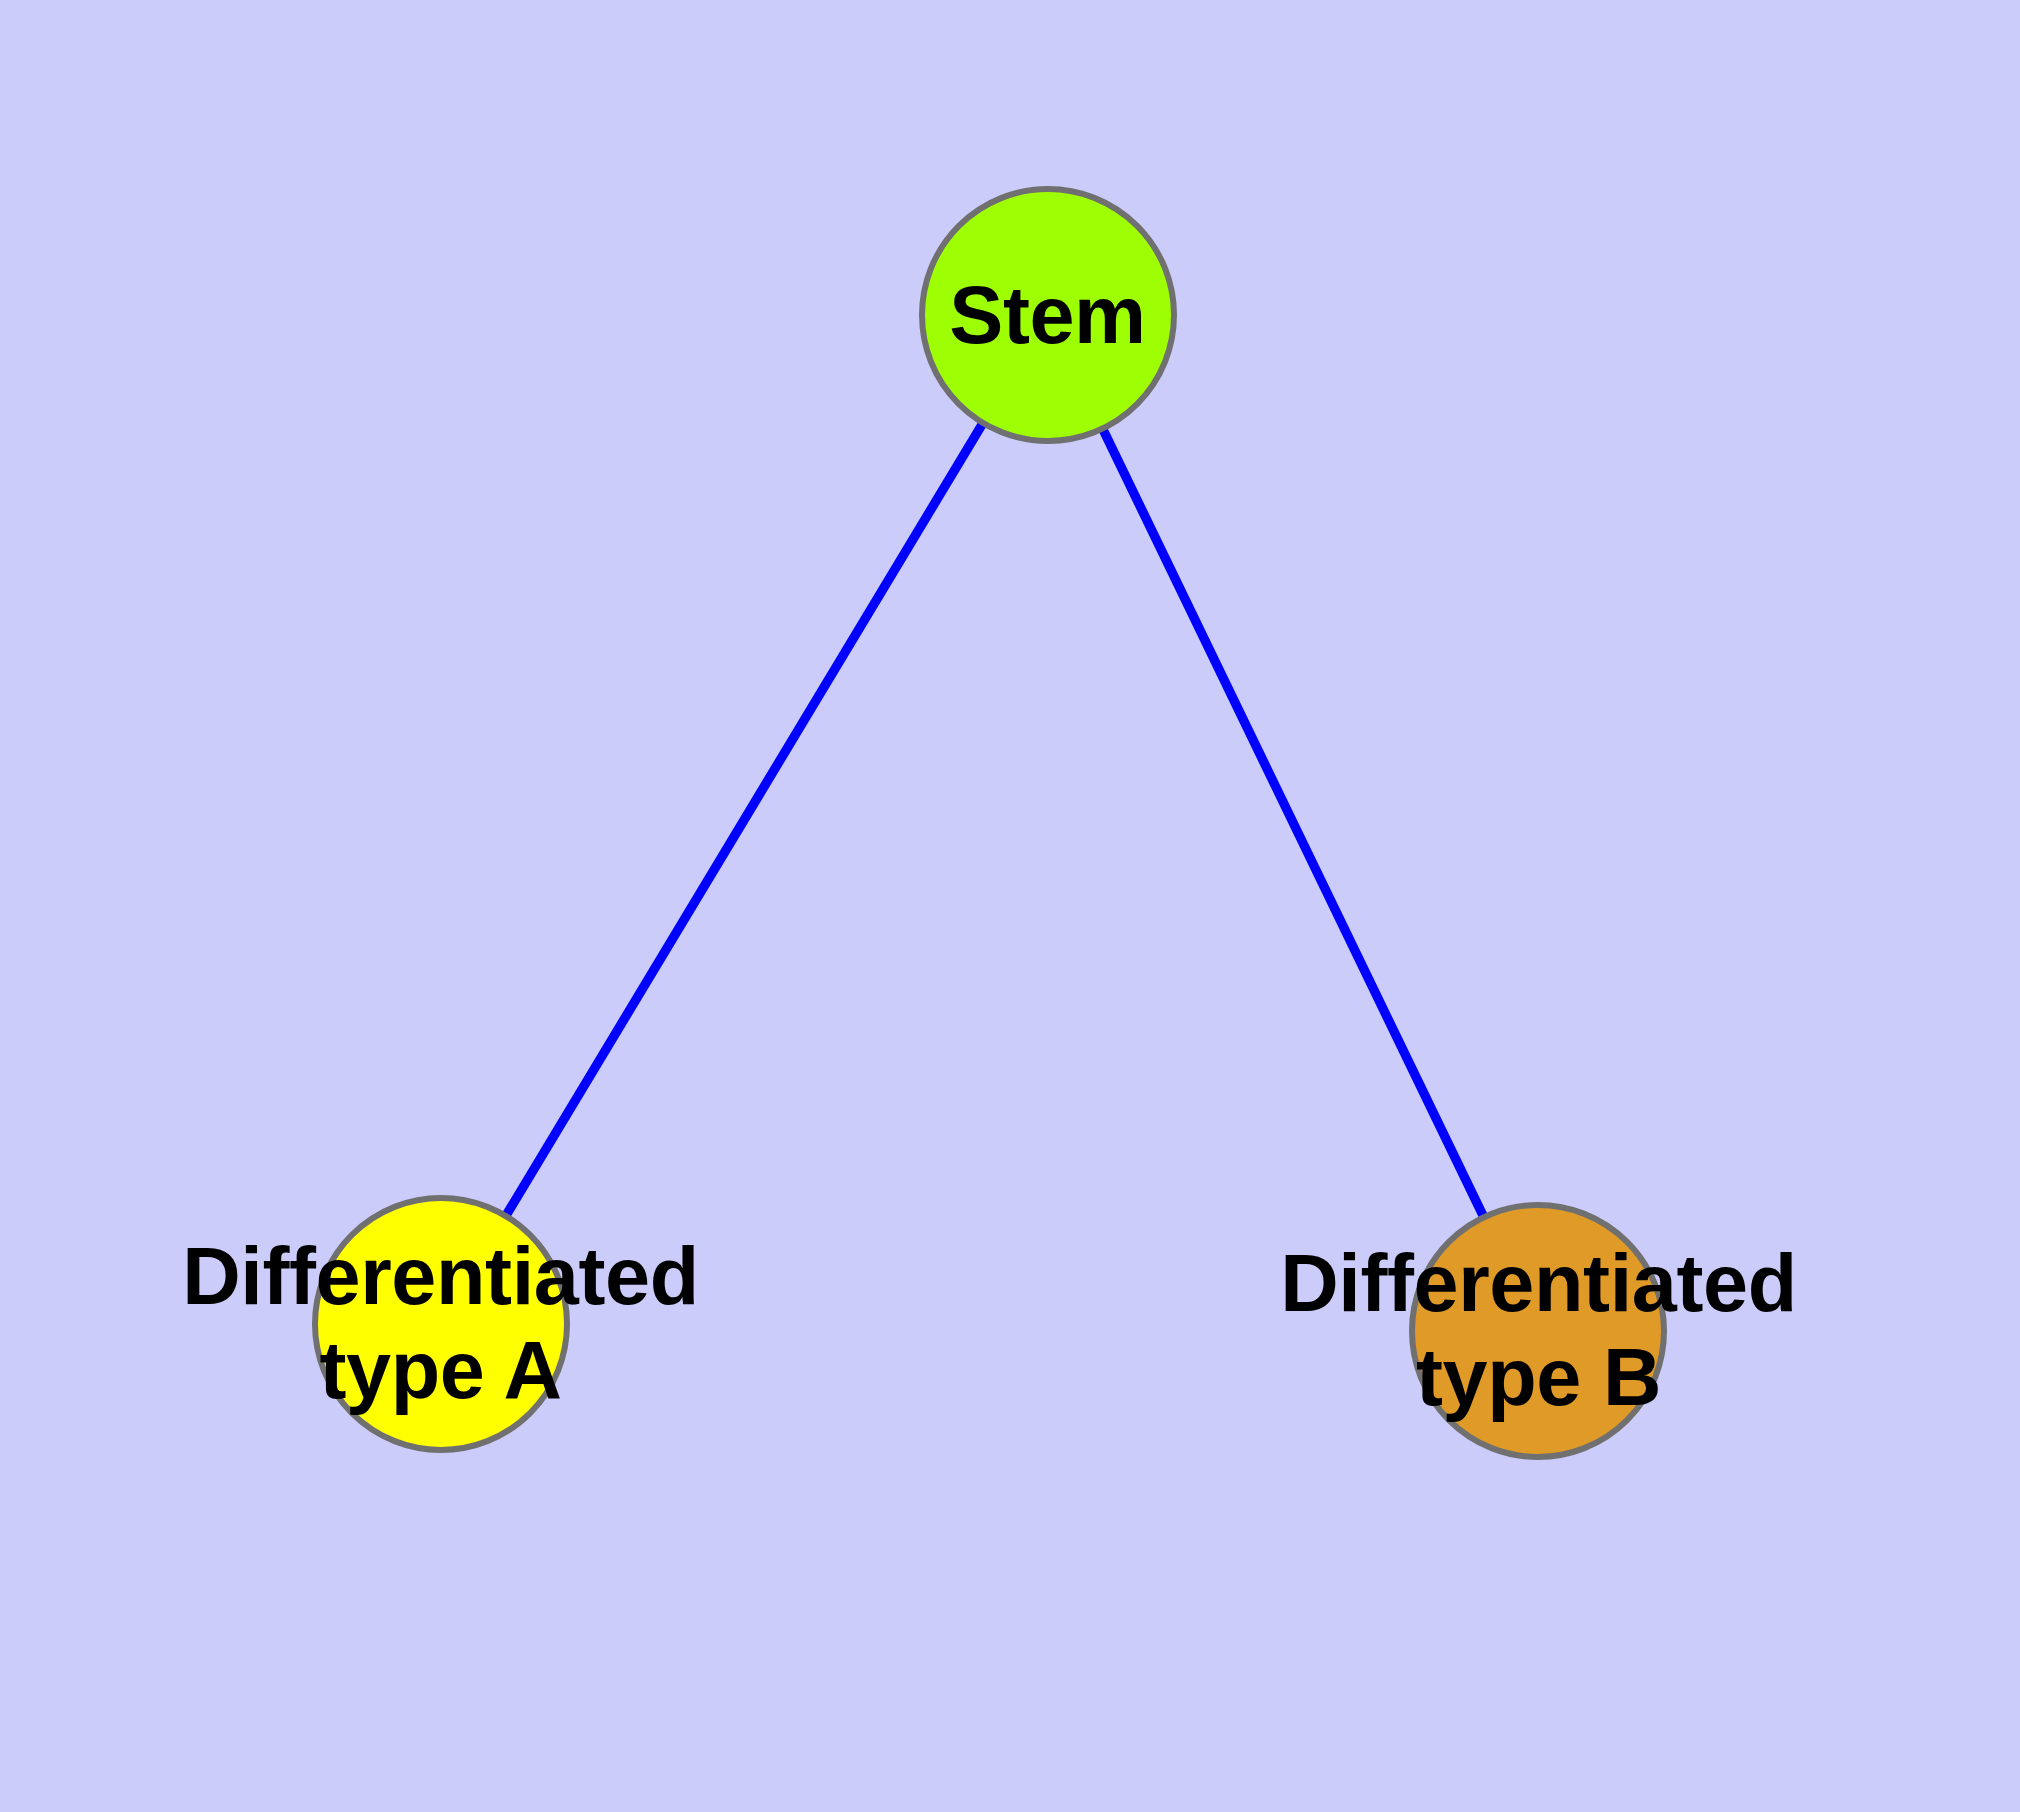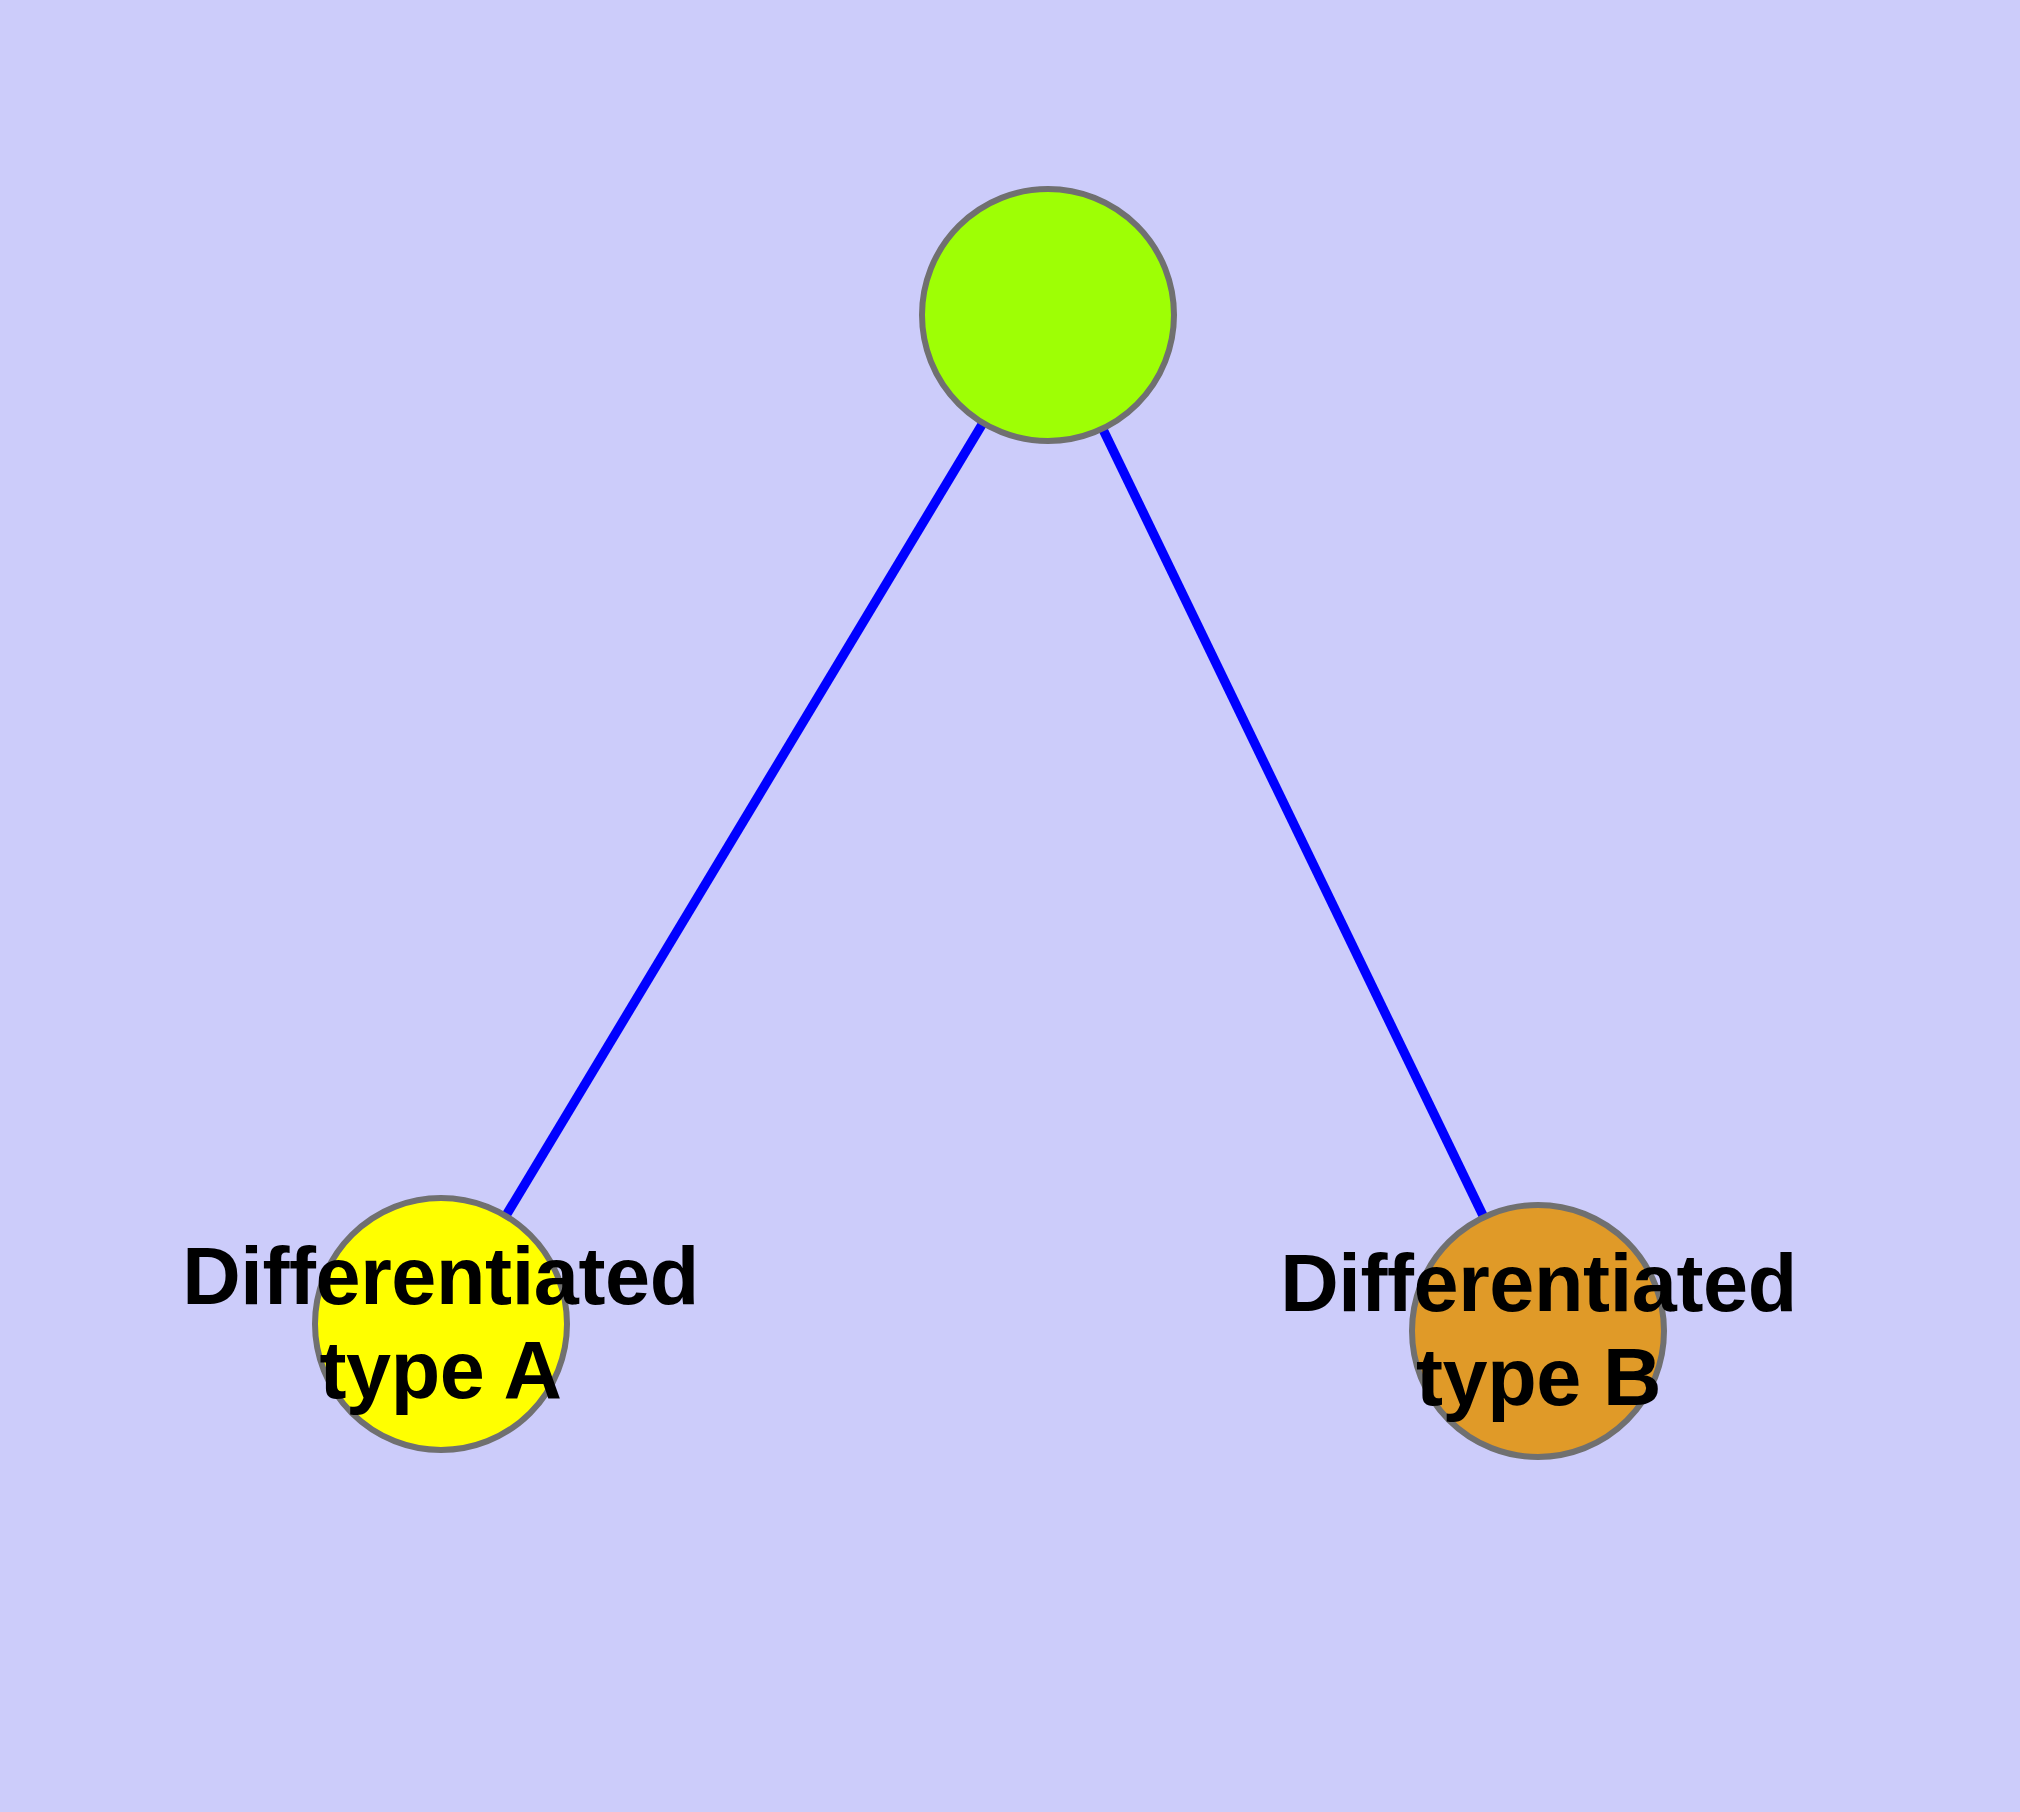--- a/index.html
+++ b/index.html
@@ -50,19 +50,20 @@
 
   <svg id="edge-layer" viewBox="0 0 2384 2138" preserveAspectRatio="none" style="width: 2021px; height: 1812px;">
     <line x1="1236" y1="372" x2="520" y2="1562" stroke="#0000ff" stroke-width="11" stroke-linecap="butt"></line>
     <line x1="1236" y1="372" x2="1815" y2="1570" stroke="#0000ff" stroke-width="11" stroke-linecap="butt"></line>
   </svg>
 
   <div class="node" style="left: 919px; top: 186px; width: 258px; height: 258px; background: rgb(158, 255, 5); border-color: rgb(112, 112, 112); border-width: 6px;"></div>
   <div class="node" style="left: 312px; top: 1195px; width: 258px; height: 258px; background: rgb(255, 255, 0); border-color: rgb(112, 112, 112); border-width: 6px;"></div>
   <div class="node" style="left: 1409px; top: 1202px; width: 258px; height: 258px; background: rgb(224, 154, 40); border-color: rgb(112, 112, 112); border-width: 6px;"></div>
 
+  <div class="node-label" style="font-size: 81px; color: rgb(0, 0, 0); width: 1187px; left: 454px; top: 269px;">Stem</div>
   <div class="node-label" style="font-size: 81px; color: rgb(0, 0, 0); width: 1187px; left: -153px; top: 1230px;">Differentiated
 type A</div>
   <div class="node-label" style="font-size: 81px; color: rgb(0, 0, 0); width: 1187px; left: 945px; top: 1237px;">Differentiated
 type B</div>
 
 </div>
 
 
 </body></html>

